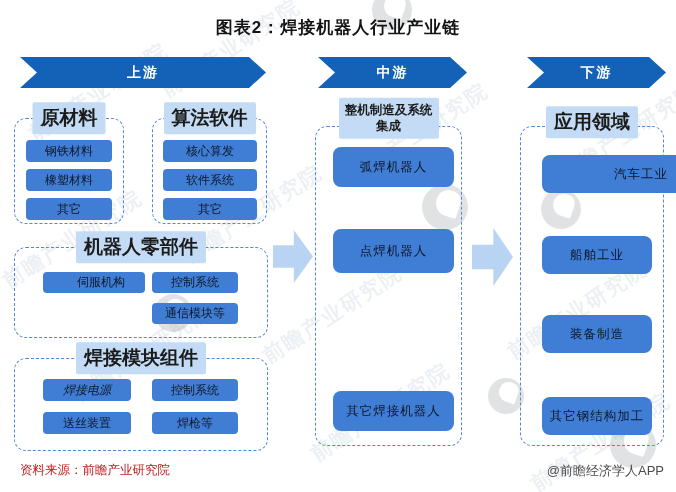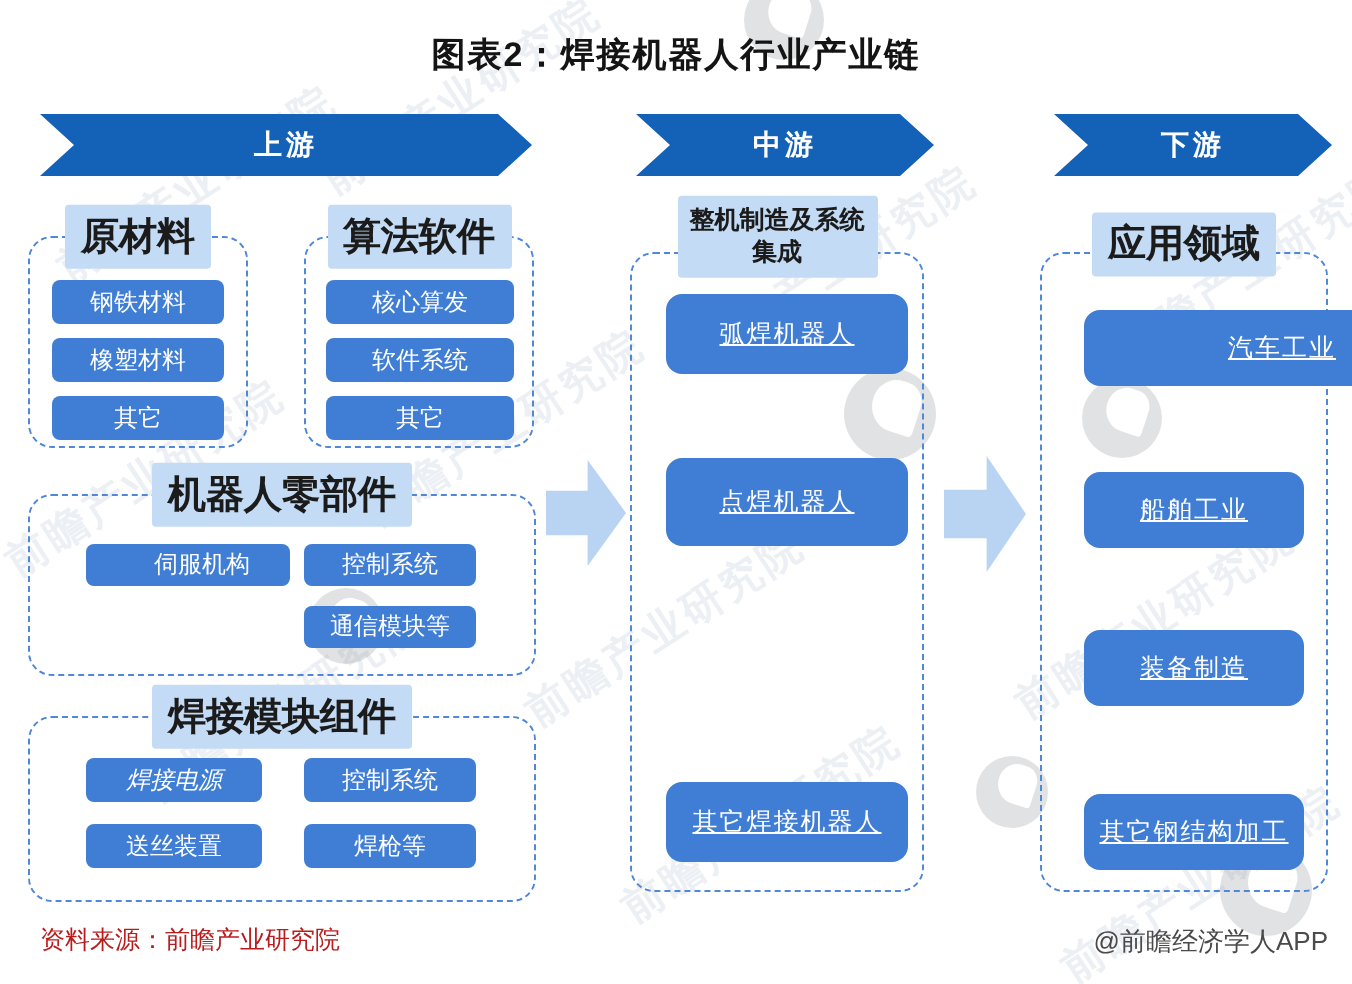--- a/index.html
+++ b/index.html
@@ -36,26 +36,26 @@
   .glabel{
     position:absolute;left:50%;top:0;transform:translate(-50%,-52%);
     background:#C3DBF4;color:#1b1b1b;font-size:19px;font-weight:bold;
     padding:3px 8px;border-radius:2px;white-space:nowrap;z-index:3;
   }
   .glabel.two-line{
     width:96px;white-space:normal;text-align:center;line-height:1.3;
     font-size:12.5px;padding:4px 2px;transform:translate(-50%,-72%);
   }
   .sbtn{
-    position:absolute;background:#3F7ED4;color:#ffffff;border-radius:4px;
+    position:absolute;background:#3F7ED4;color:#0f172a;border-radius:4px;
     display:flex;align-items:center;justify-content:center;font-size:12px;
   }
   .bigbtn{
-    position:absolute;background:#3F7ED4;color:#ffffff;border-radius:8px;
-    display:flex;align-items:center;justify-content:center;font-size:12.5px;letter-spacing:1px;text-decoration:underline;
+    position:absolute;background:#3F7ED4;color:#0f172a;border-radius:8px;
+    display:flex;align-items:center;justify-content:center;font-size:12.5px;letter-spacing:1px;
   }
   .flow-arrow{
     position:absolute;background:#B9D4F2;
     clip-path:polygon(0 29%,52% 29%,52% 0,100% 50%,52% 100%,52% 71%,0 71%);
   }
   .footer-src{position:absolute;left:20px;top:462px;font-size:12.5px;color:#b91c1c;}
   .footer-credit{position:absolute;right:12px;top:462px;font-size:13px;color:#4a4a4a;}
 </style>
 </head>
 <body>

